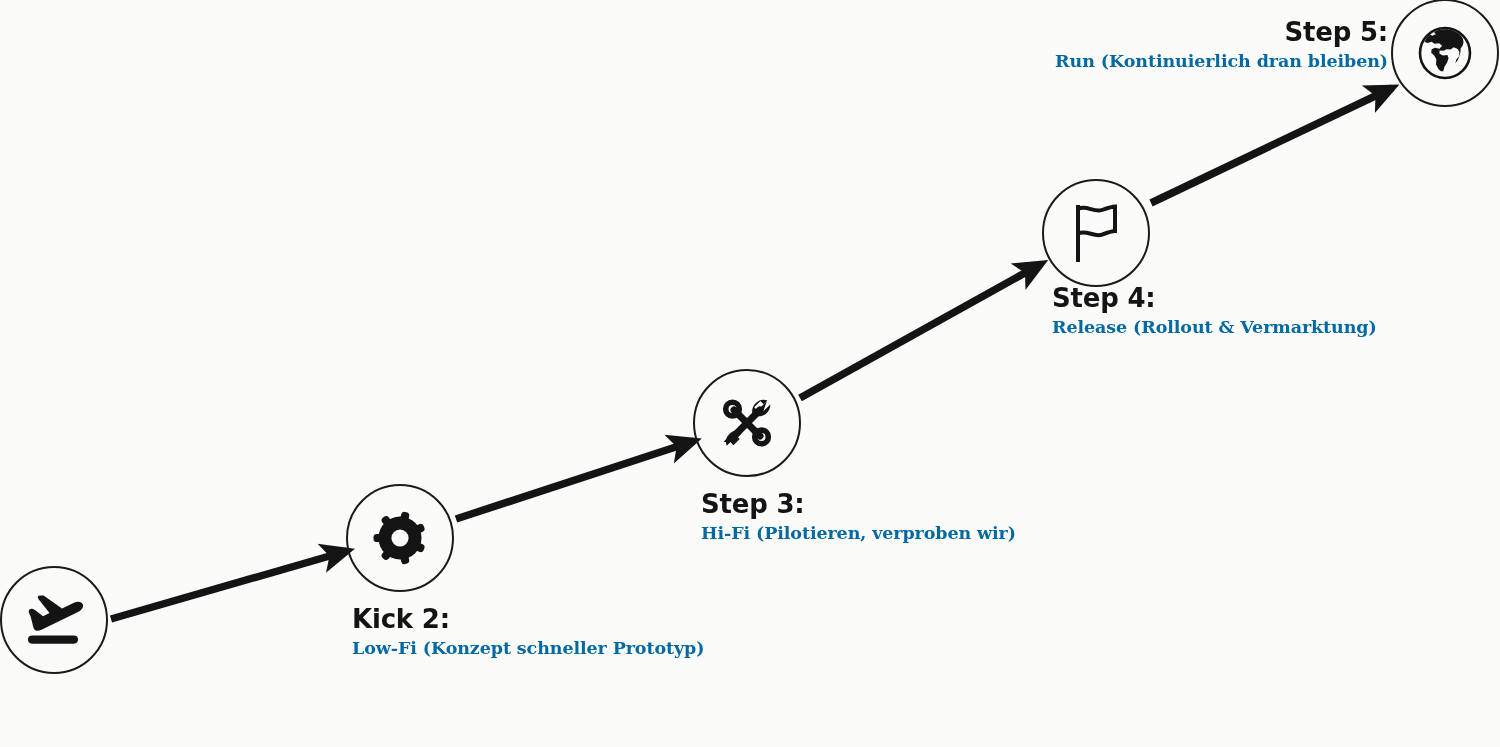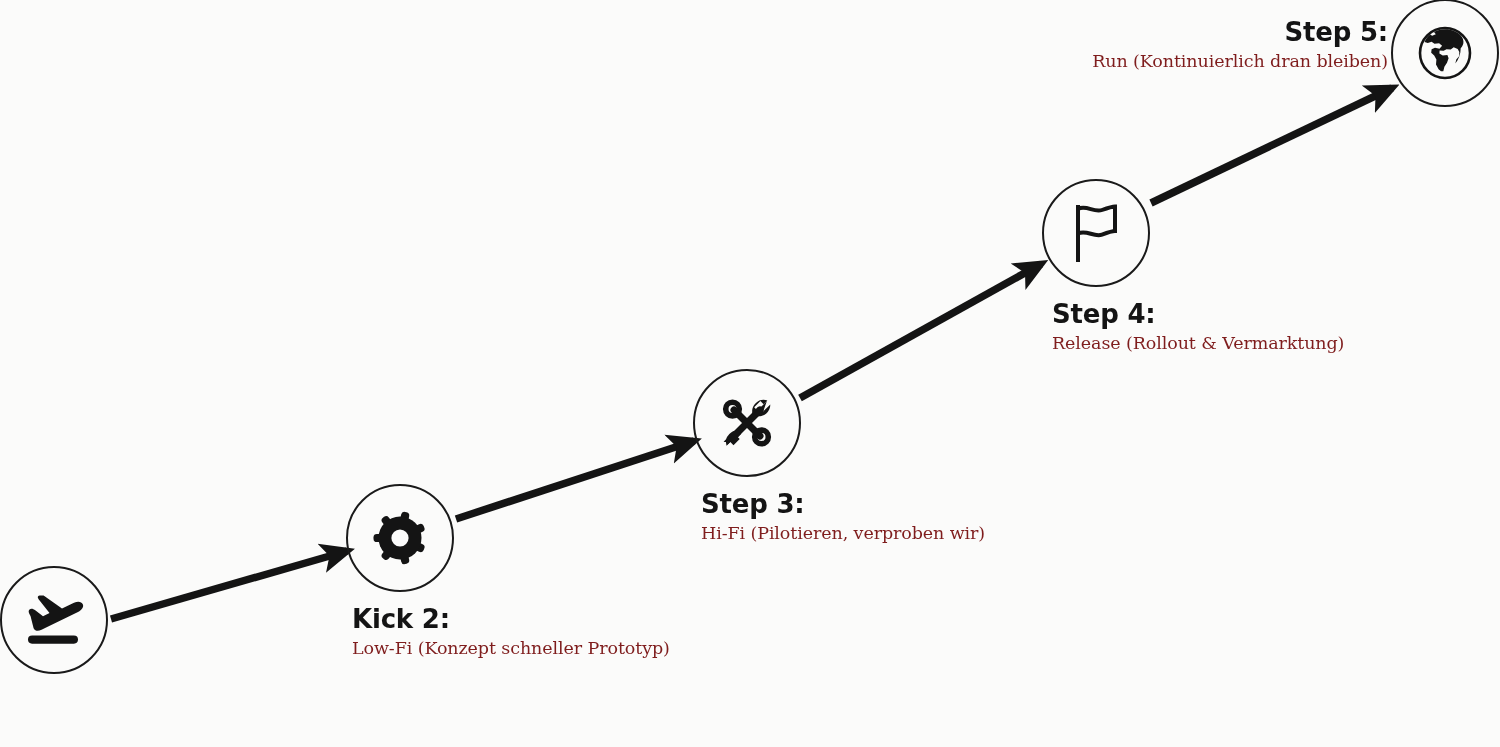--- a/index.html
+++ b/index.html
@@ -62,24 +62,24 @@
   .label .title {
     font-family: "DejaVu Sans", sans-serif;
     font-weight: bold;
     font-size: 26px;
     line-height: 32px;
     color: #141414;
     letter-spacing: -0.2px;
   }
   .label .sub {
     font-family: "DejaVu Serif", serif;
-    font-weight: normal;
+    font-weight: bold;
     font-size: 17.5px;
     line-height: 26px;
-    color: #7f1d1d;
+    color: #0369a1;
     letter-spacing: -0.1px;
   }
   .label.right {
     text-align: right;
   }
 </style>
 </head>
 <body>
 
 <div id="stage">
@@ -161,21 +161,21 @@
     <div class="ring" style="width: 104px; height: 104px;"></div>
     <div class="glyph" style="width: 108px; height: 108px;">
       <svg width="56" height="60" viewBox="0 0 56 60" xmlns="http://www.w3.org/2000/svg">
         <g fill="none" stroke="#141414" stroke-width="4" stroke-linecap="square" stroke-linejoin="miter">
           <line x1="10" y1="4" x2="10" y2="57"></line>
           <path d="M10 6 C18 1.5, 26 10, 34 7 C40 4.8, 44 3.4, 47 3.4 L47 28 C44 28, 40 29.4, 34 31.6 C26 34.6, 18 26.1, 10 30.6 Z"></path>
         </g>
       </svg>
     </div>
   </div>
-  <div class="label" style="top: 298px; left: 1052px;">
+  <div class="label" style="top: 282px; left: 1052px;">
     <div class="title">Step 4:</div>
     <div class="sub">Release (Rollout &amp; Vermarktung)</div>
   </div>
 
   <div class="node" style="width: 108px; height: 108px; left: 1391px; top: -1px;">
     <div class="ring" style="width: 104px; height: 104px;"></div>
     <div class="glyph" style="width: 108px; height: 108px;">
       <svg width="56" height="56" viewBox="0 0 56 56" xmlns="http://www.w3.org/2000/svg">
         <circle cx="28" cy="28" r="25" fill="none" stroke="#141414" stroke-width="2.6"></circle>
         <g fill="#141414">

